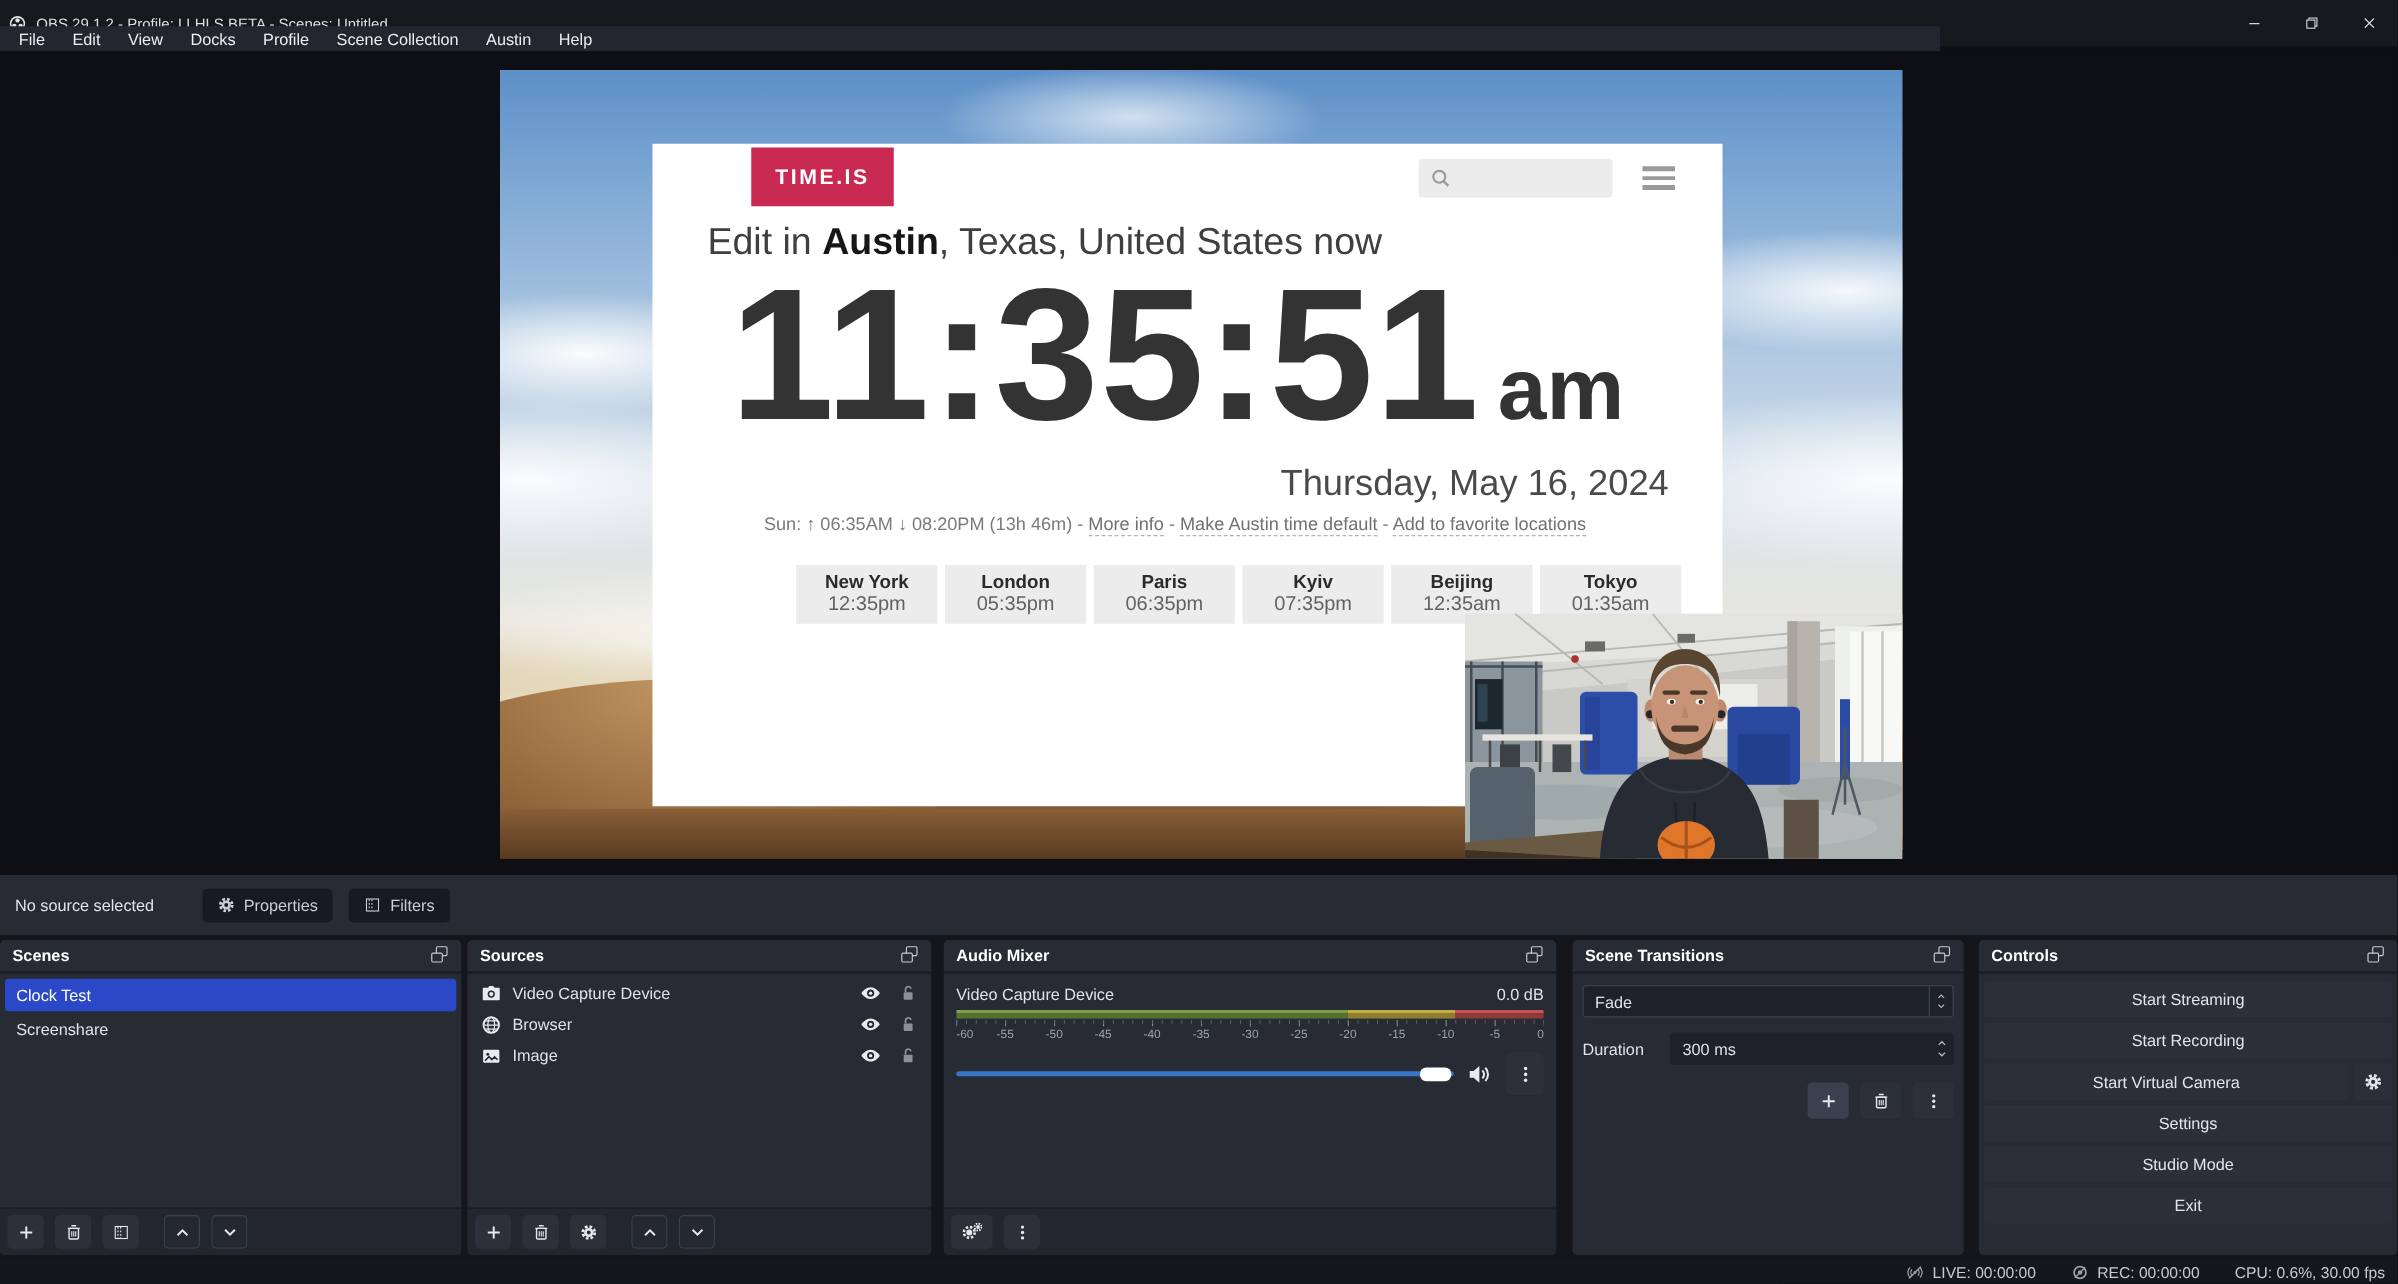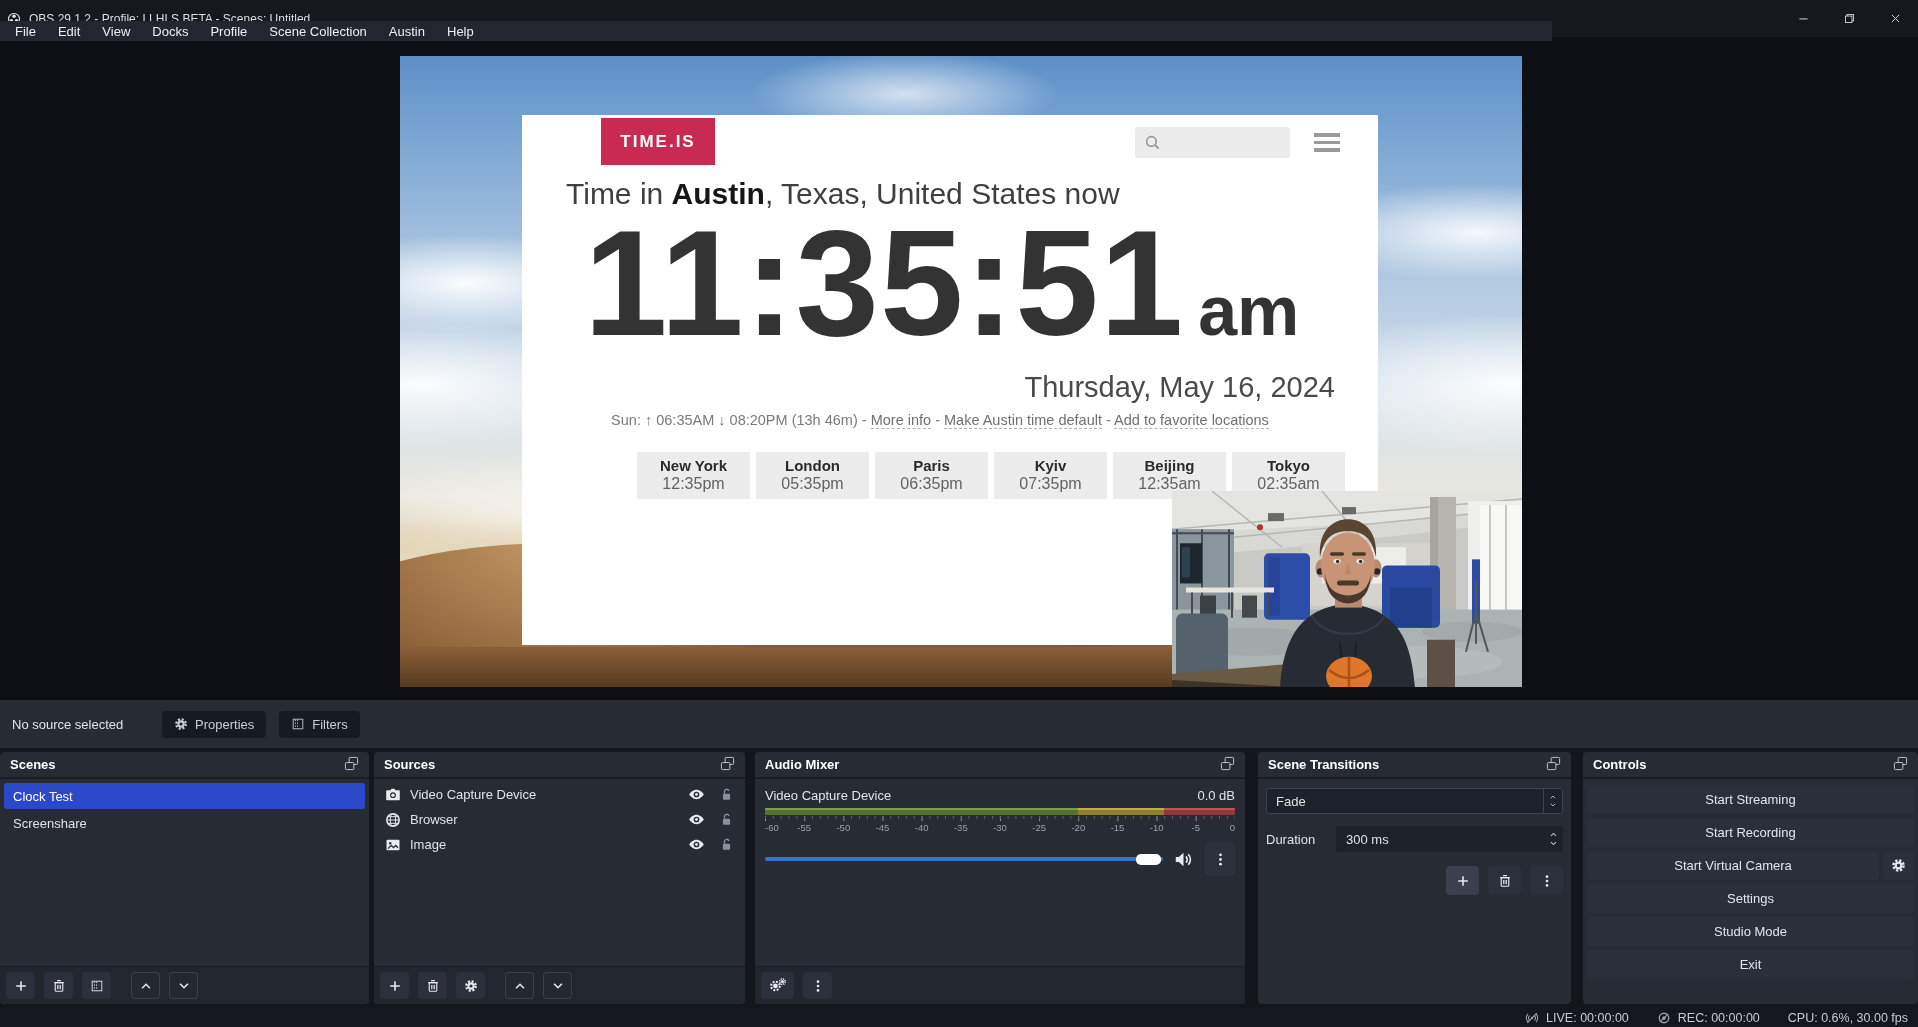--- a/index.html
+++ b/index.html
@@ -326,21 +326,21 @@
       <div class="search">
         <svg style="width:17px;height:17px">
             <use href="#i-search"></use>
           </svg>
       </div>
       <div class="hamburger">
           <i></i>
           <i></i>
           <i></i>
         </div>
-      <div class="heading"><span>Time in </span><b>Austin</b><span>, Texas, United States now</span></div>
+      <div class="heading"><span>Edit in </span><b>Austin</b><span>, Texas, United States now</span></div>
       <div class="clock"><span class="t">11:35:51</span><span class="ap">am</span></div>
       <div class="pdate">Thursday, May 16, 2024</div>
       <div class="sunline">
         <span>Sun: ↑ 06:35AM ↓ 08:20PM (13h 46m)</span>
         <span>-</span>
         <a>More info</a>
         <span>-</span>
         <a>Make Austin time default</a>
         <span>-</span>
         <a>Add to favorite locations</a>
@@ -361,21 +361,21 @@
         <div class="citybox">
             <div class="cn">Kyiv</div>
             <div class="ct">07:35pm</div>
           </div>
         <div class="citybox">
             <div class="cn">Beijing</div>
             <div class="ct">12:35am</div>
           </div>
         <div class="citybox">
             <div class="cn">Tokyo</div>
-            <div class="ct">02:35am</div>
+            <div class="ct">01:35am</div>
           </div>
       </div>
     </div>
 
     <div class="webcam">
       <svg viewBox="0 0 350 196" preserveAspectRatio="none">
         <rect width="350" height="196" fill="#c9cac6"></rect>
         <polygon points="0,0 350,0 350,30 230,44 120,56 0,66" fill="#d8d9d5"></polygon>
         <polygon points="0,0 350,0 350,16 200,32 0,42" fill="#e4e5e1"></polygon>
         <g stroke="#b7b8b3" stroke-width="1.5">

